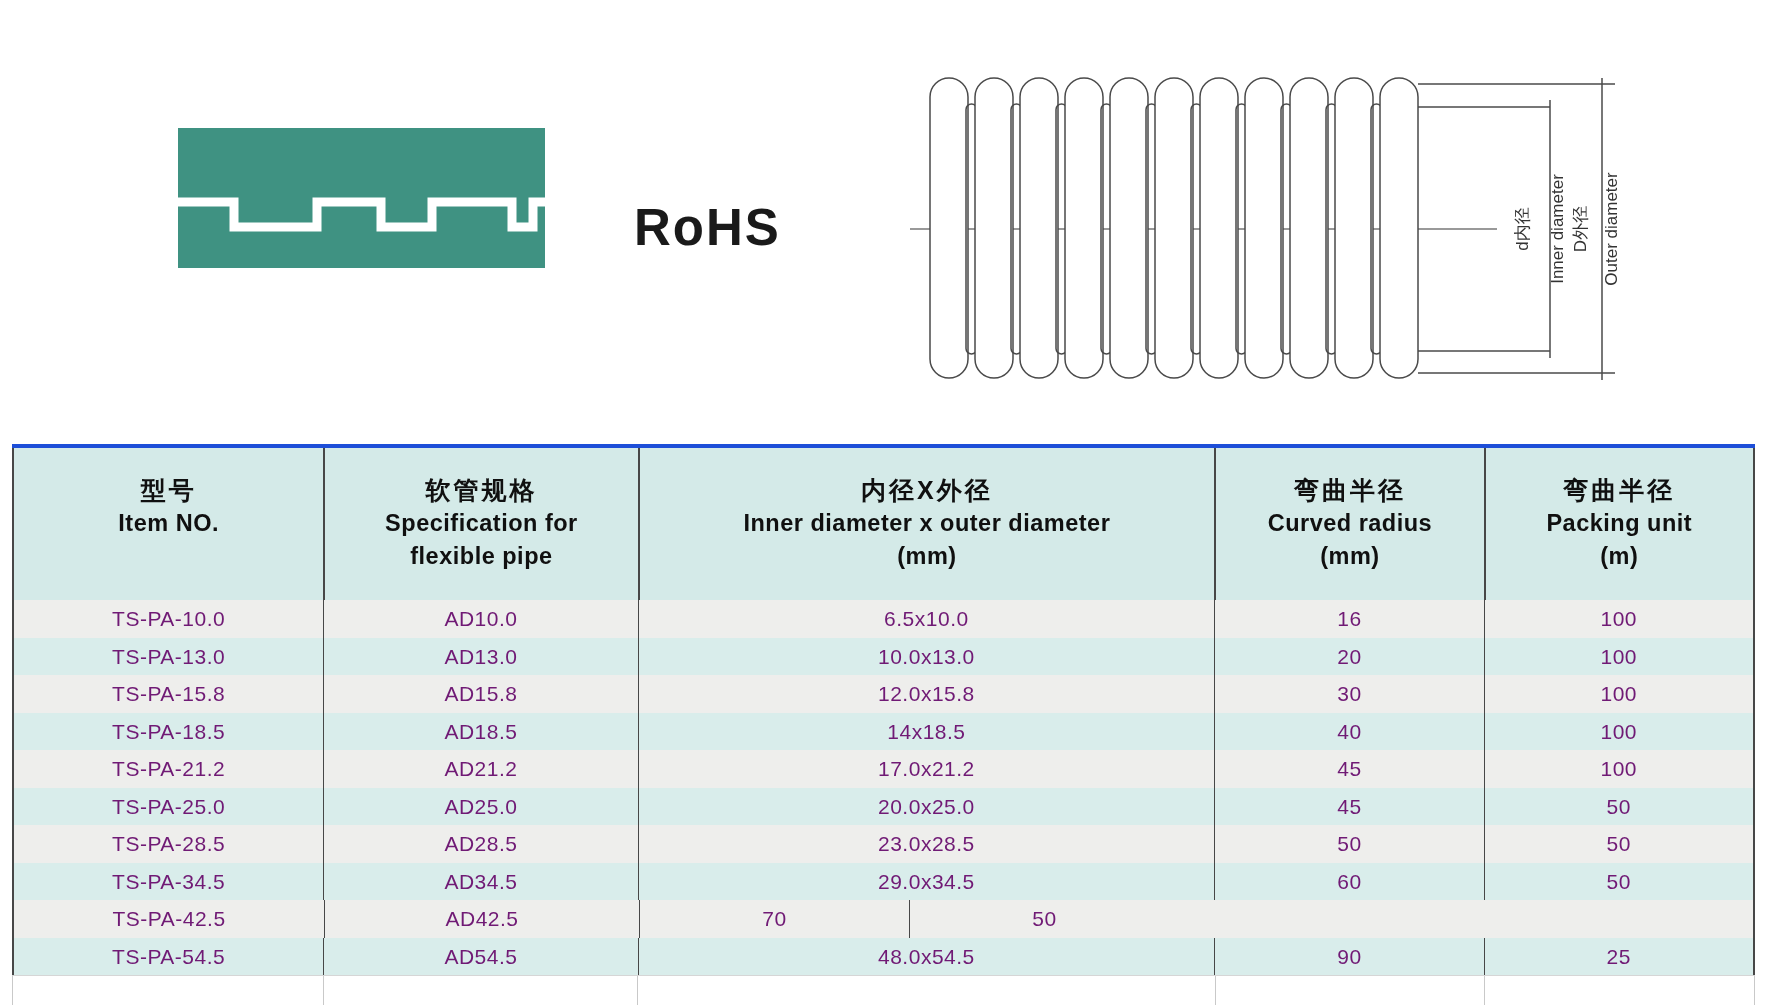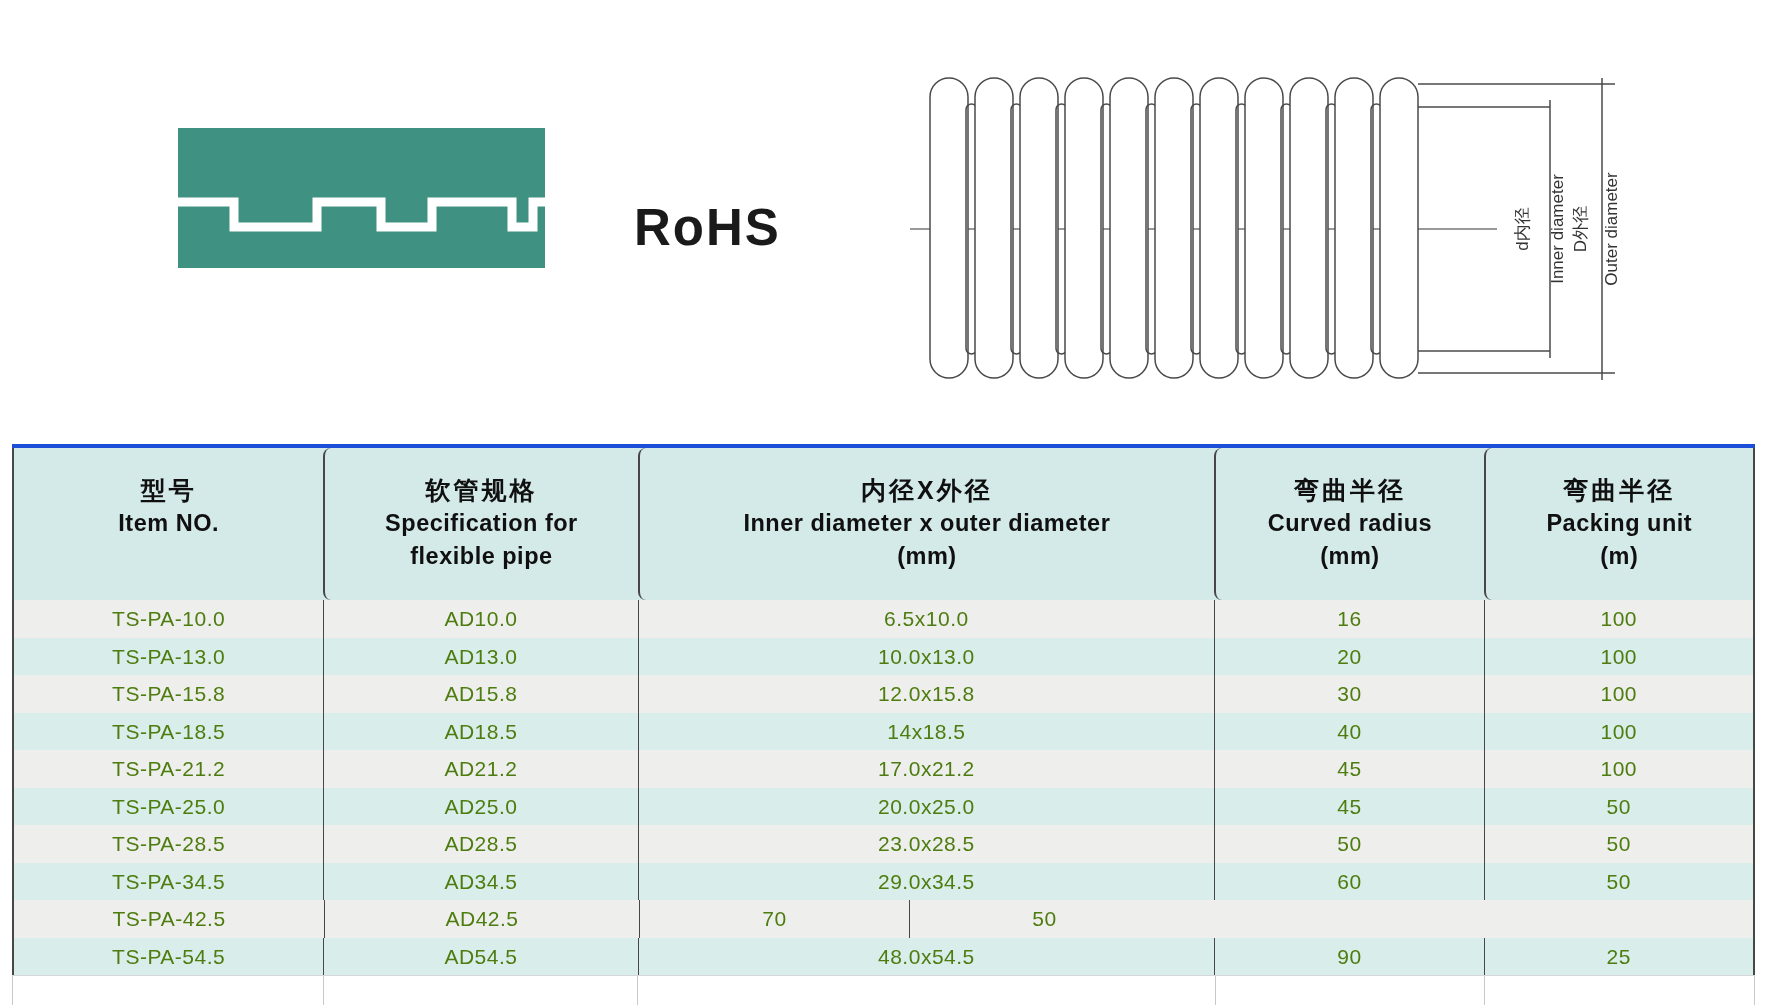--- a/index.html
+++ b/index.html
@@ -24,28 +24,28 @@
   .pipe{position:absolute;left:900px;top:60px;width:730px;height:330px;}
   .pipe text{font-family:"Liberation Sans","DejaVu Sans",sans-serif;font-size:17px;fill:#333;}
   
   .spec-table{
     position:absolute;left:12px;top:444px;width:1743px;
     border-top:4px solid #1d4ed8;
   }
   .thead{display:flex;background:var(--header-bg);height:152px;
     border-left:2px solid var(--grid);border-right:2px solid var(--grid);box-sizing:border-box;}
   .th{box-sizing:border-box;text-align:center;padding-top:26px;color:#101010;}
-  .th + .th{border-left:2px solid var(--grid);border-radius:8px;}
+  .th + .th{border-left:2px solid var(--grid);}
   .th .zh{font-size:25px;font-weight:bold;letter-spacing:3px;line-height:33px;}
   .th .en{font-size:23.5px;font-weight:bold;line-height:33px;letter-spacing:0.5px;}
   .tr{display:flex;height:37.5px;line-height:37.5px;
     border-left:2px solid var(--grid);border-right:2px solid var(--grid);box-sizing:border-box;}
   .tr:nth-child(odd){background:var(--row-gray);}
   .tr:nth-child(even){background:var(--row-cyan);}
-  .td{box-sizing:border-box;text-align:center;font-size:21px;color:#4d7c0f;letter-spacing:0.5px;}
+  .td{box-sizing:border-box;text-align:center;font-size:21px;color:#701a75;letter-spacing:0.5px;}
   .td + .td{border-left:1.5px solid var(--grid);}
   .tr-partial{display:flex;height:30px;background:#ffffff;border-top:1px solid #d6d6d6;
     border-left:1.5px solid #c9c9c9;border-right:1.5px solid #c9c9c9;box-sizing:border-box;}
   .tr-partial .td{border-color:#c9c9c9;background:#ffffff;}
   
   .c0{width:310px;} .c1{width:315px;} .c2{width:578px;} .c3{width:270px;} .c4{width:270px;}
 </style>
 </head>
 <body style="--logo-green: #3f9282; --header-bg: #d4eae8; --row-cyan: #d9edeb; --row-gray: #eeeeec;">
 

